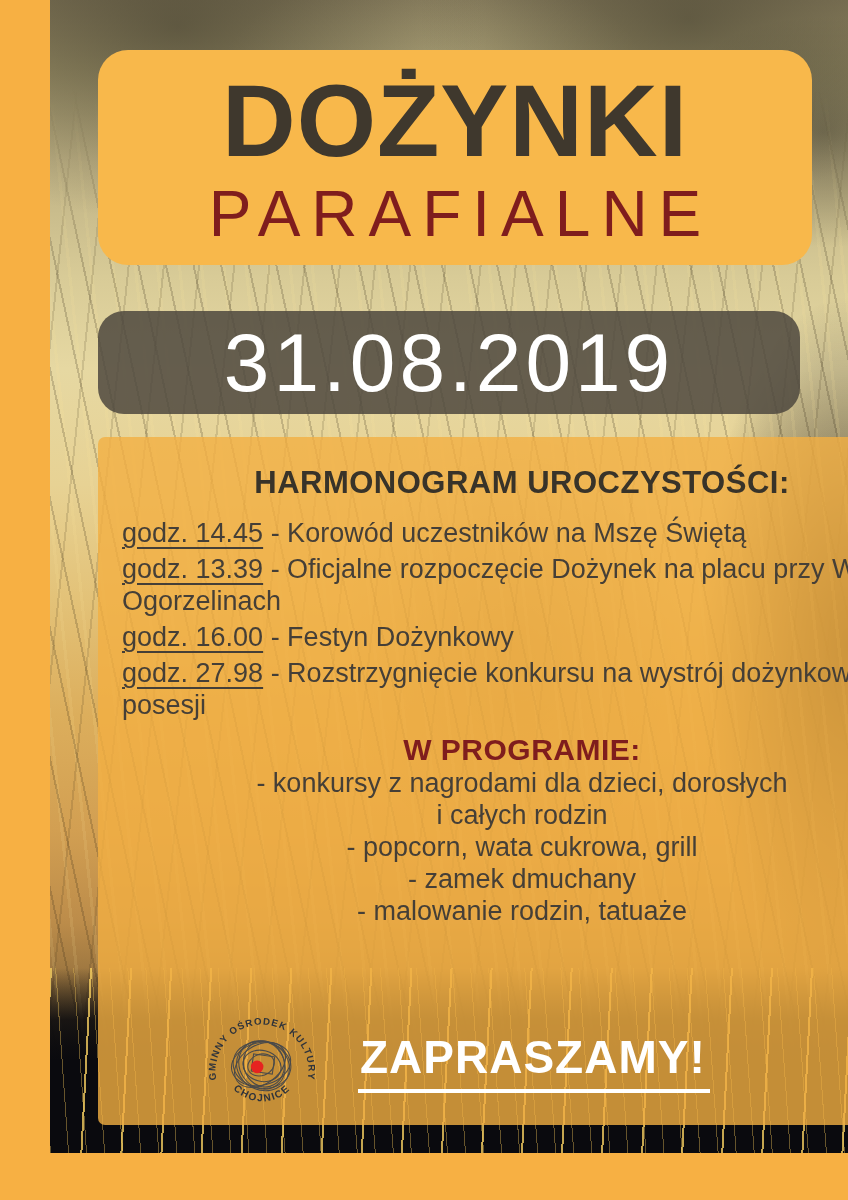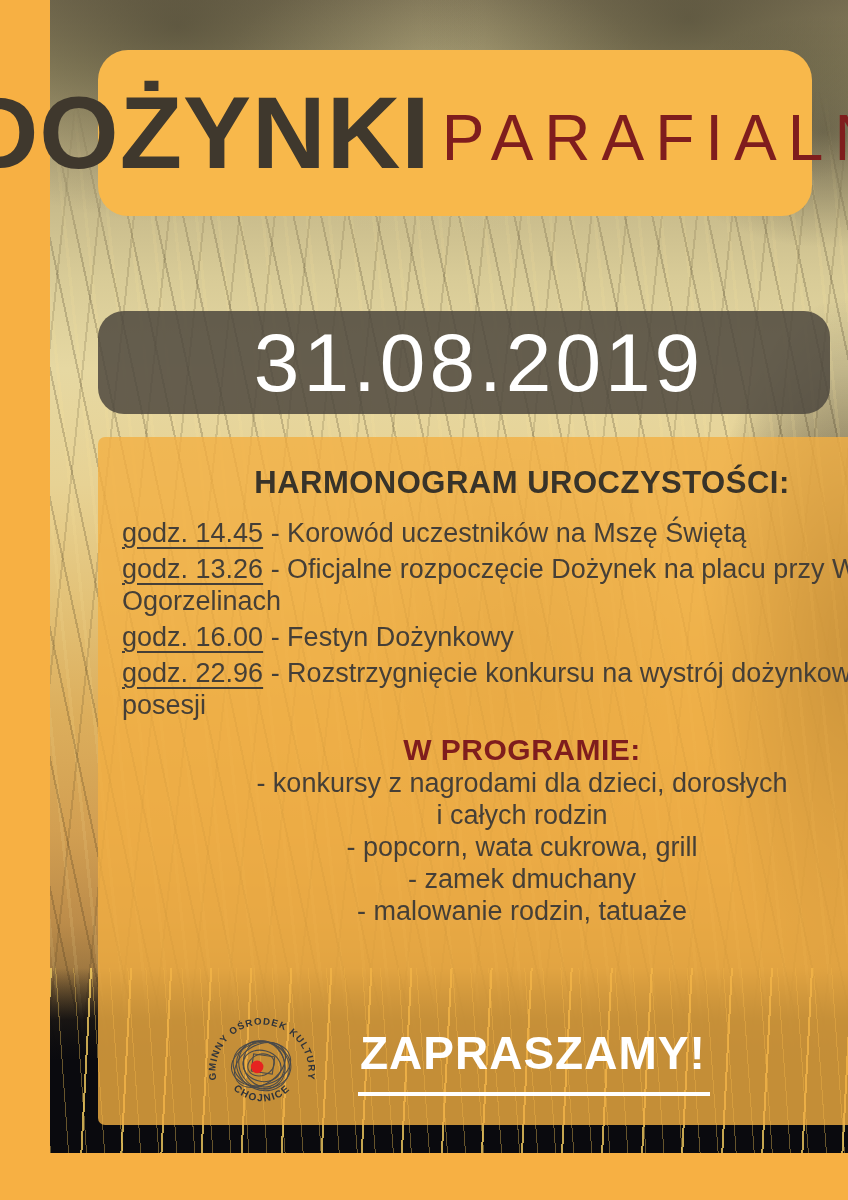--- a/index.html
+++ b/index.html
@@ -38,37 +38,37 @@
   }
   .photo-bottom{
     position:absolute;left:0;right:0;bottom:0;height:185px;
     background:
       repeating-linear-gradient(93deg, rgba(244,205,96,.80) 0 2px, rgba(244,205,96,0) 2px 40px),
       repeating-linear-gradient(86deg, rgba(214,175,80,.45) 0 1px, transparent 1px 18px),
       linear-gradient(180deg, rgba(10,10,14,0) 0%, rgba(10,10,14,.88) 28%, #0a0a0e 50%);
   }
   
   .title-box{
-    position:absolute;left:98px;top:50px;width:714px;height:166px;border-radius:30px;
+    position:absolute;left:98px;top:50px;width:714px;height:215px;border-radius:30px;
     background:#F8B84B;
-    display:flex;flex-direction:row;align-items:center;justify-content:center;
+    display:flex;flex-direction:column;align-items:center;justify-content:center;
     text-align:center;
   }
   .title{
     font-size:102px;font-weight:bold;color:#3F382D;letter-spacing:1px;line-height:1;
   }
   .subtitle{
     margin-top:10px;font-size:64px;font-weight:400;color:#7f1d1d;
     letter-spacing:11px;line-height:1;text-indent:11px;
   }
   
   .date-box{
     position:absolute;left:98px;top:311px;width:702px;height:103px;border-radius:26px;
     background:rgba(77,72,62,.85);
-    display:flex;align-items:center;justify-content:center;padding-left:30px;
+    display:flex;align-items:center;justify-content:center;
   }
   .date{
     color:#FFFFFF;font-size:82px;font-weight:100;letter-spacing:4px;line-height:1;
   }
   
   .panel{
     position:absolute;left:98px;top:437px;width:848px;height:688px;border-radius:7px;
     background:rgba(243,175,66,.80);
     color:#443F37;
   }
@@ -92,21 +92,21 @@
     text-align:center;font-size:27px;line-height:32px;color:#453F37;
   }
   .program p{margin:0;}
   .panel-footer{
     position:absolute;left:0;right:0;bottom:2px;height:120px;
     display:flex;align-items:center;padding-left:106px;gap:38px;
   }
   .logo{width:116px;height:116px;flex:0 0 auto;}
   .cta{
     color:#FFFFFF;font-size:46px;font-weight:bold;letter-spacing:1px;
-    border-bottom:4px solid #FFFFFF;padding:0 4px 16px 2px;line-height:1;
+    border-bottom:4px solid #FFFFFF;padding:0 4px 9px 2px;line-height:1;
   }
 </style>
 </head>
 <body>
 
 <div class="photo">
   <div class="photo-blur"></div>
   <div class="photo-streaks"></div>
   <div class="photo-bottom"></div>
 </div>
@@ -118,23 +118,23 @@
 
 <div class="date-box">
   <div class="date">31.08.2019</div>
 </div>
 
 <div class="panel">
   <div class="sched-heading">HARMONOGRAM UROCZYSTOŚCI:</div>
 
   <div class="schedule">
     <p><span class="time">godz. 14.45</span><span> - Korowód uczestników na Mszę Świętą</span></p>
-    <p><span class="time">godz. 13.26</span><span> - Oficjalne rozpoczęcie Dożynek na placu przy WDK w Ogorzelinach</span></p>
+    <p><span class="time">godz. 13.39</span><span> - Oficjalne rozpoczęcie Dożynek na placu przy WDK w Ogorzelinach</span></p>
     <p><span class="time">godz. 16.00</span><span> - Festyn Dożynkowy</span></p>
-    <p><span class="time">godz. 22.96</span><span> - Rozstrzygnięcie konkursu na wystrój dożynkowy posesji</span></p>
+    <p><span class="time">godz. 27.98</span><span> - Rozstrzygnięcie konkursu na wystrój dożynkowy posesji</span></p>
   </div>
 
   <div class="prog-heading">W PROGRAMIE:</div>
 
   <div class="program">
     <p>- konkursy z nagrodami dla dzieci, dorosłych</p>
     <p>i całych rodzin</p>
     <p>- popcorn, wata cukrowa, grill</p>
     <p>- zamek dmuchany</p>
     <p>- malowanie rodzin, tatuaże</p>

